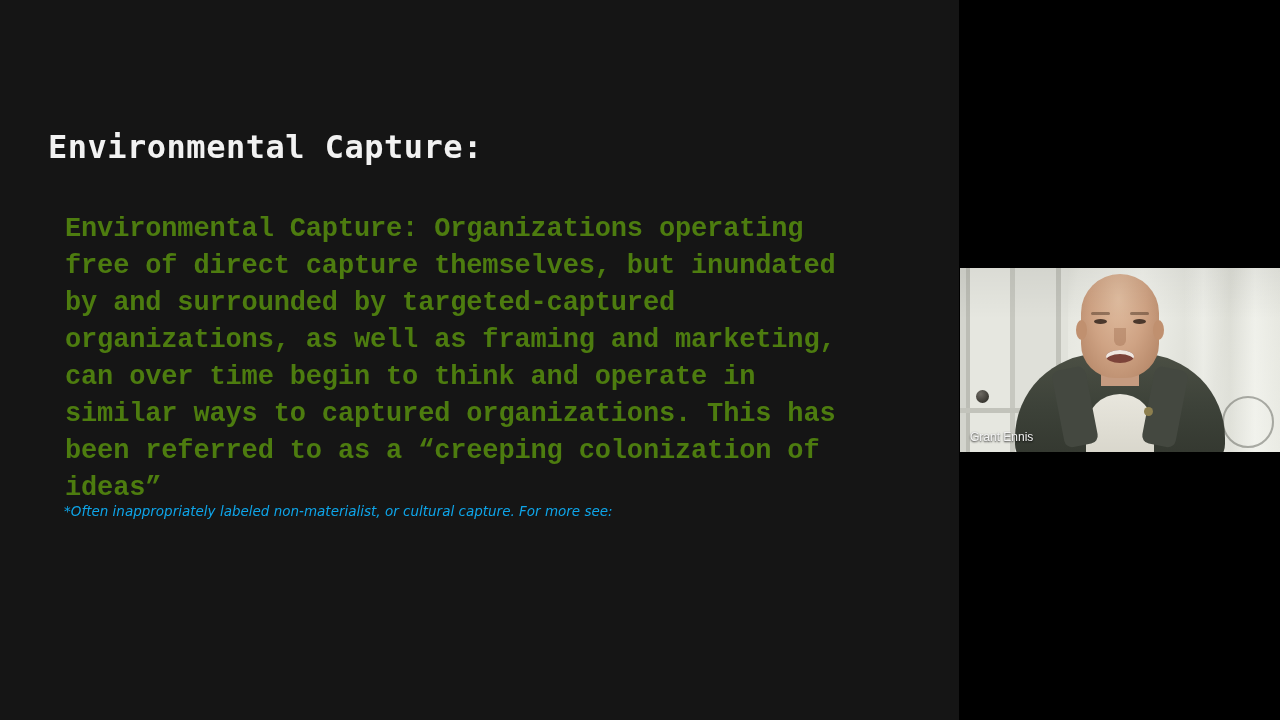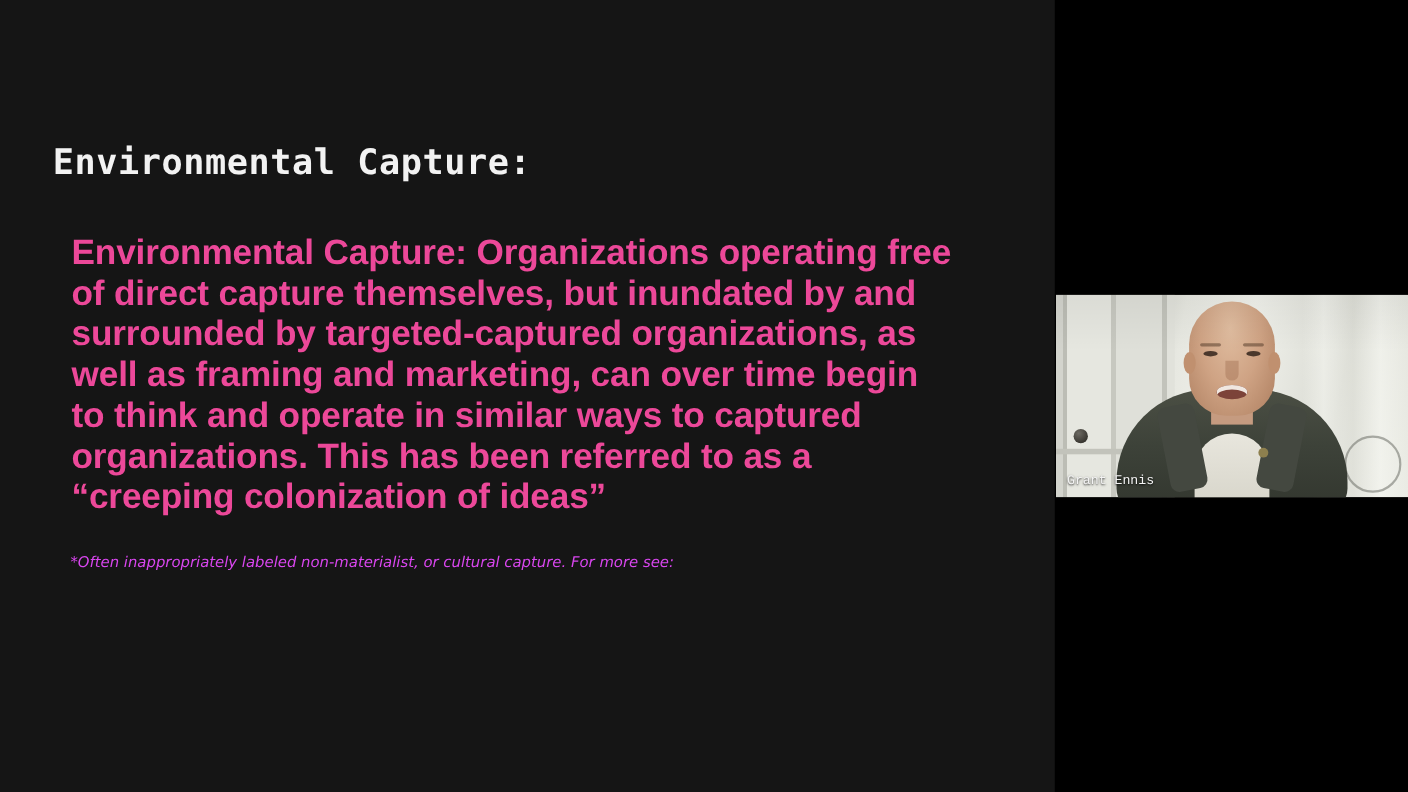--- a/index.html
+++ b/index.html
@@ -43,37 +43,37 @@
     letter-spacing: 0.5px;
     color: #f2f2f2;
     white-space: nowrap;
   }
 
   #slide-body {
     position: absolute;
     left: 65px;
     top: 211px;
     width: 800px;
-    font-family: Liberation Sans, sans-serif;
-    font-size: 32px;
+    font-family: Liberation Mono, monospace;
+    font-size: 27px;
     font-weight: 700;
     line-height: 37px;
     letter-spacing: -0.15px;
-    color: #ec4899;
+    color: #4d7c0f;
   }
 
   #footnotes {
     position: absolute;
     left: 64px;
     top: 501px;
     width: 830px;
     font-family: "DejaVu Sans", sans-serif;
     font-size: 13.5px;
     line-height: 20.5px;
-    color: #d946ef;
+    color: #0ea5e9;
   }
   .fn-lead {
     font-style: italic;
     display: block;
   }
   .fn-list {
     margin: 0;
     padding: 0;
     list-style: none;
     display: block;
@@ -268,21 +268,21 @@
     background: linear-gradient(180deg, rgba(0,0,0,0.05) 0%, rgba(0,0,0,0) 28%);
     pointer-events: none;
   }
 
   #video-nameplate {
     position: absolute;
     left: 8px;
     bottom: 6px;
     max-width: 180px;
     padding: 1px 6px 2px 2px;
-    font-family: Liberation Mono, monospace;
+    font-family: Liberation Sans, sans-serif;
     font-size: 12px;
     line-height: 14px;
     color: #f3f3f3;
     text-shadow: 0 1px 2px rgba(0,0,0,0.85);
     white-space: nowrap;
   }
 </style>
 </head>
 <body>
 

